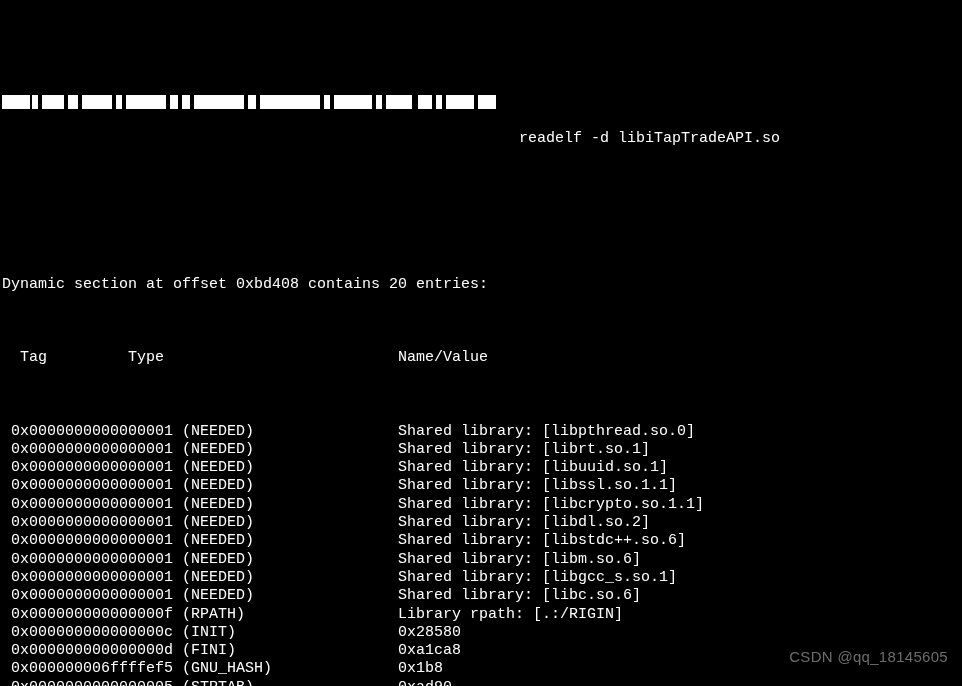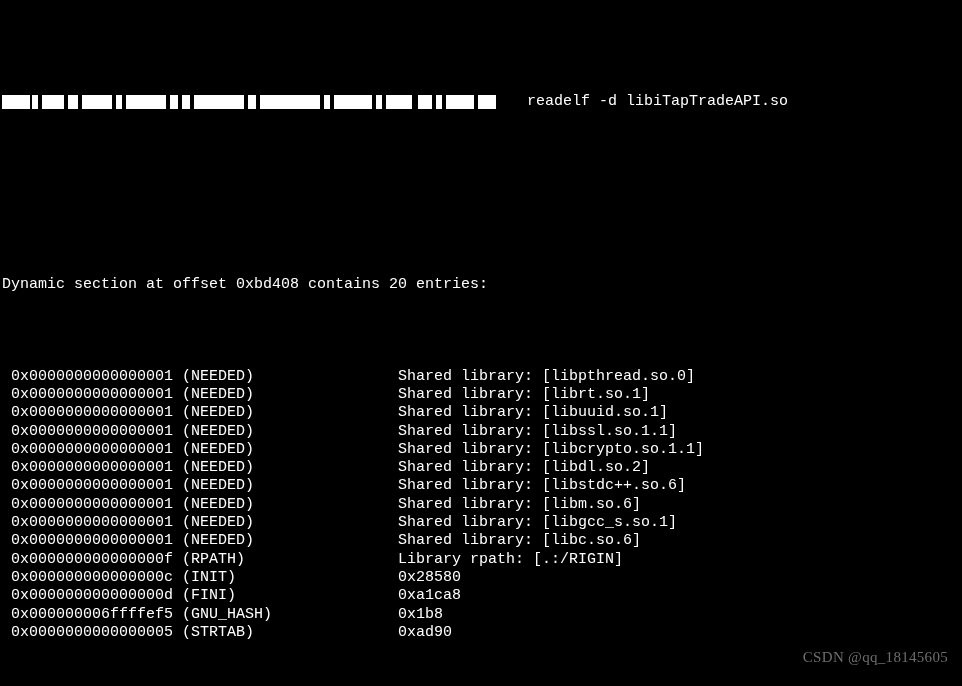--- a/index.html
+++ b/index.html
@@ -18,31 +18,31 @@
     padding: 2px 0 0 2px;
     white-space: pre;
   }
   .redacted {
     display: inline-block;
     vertical-align: text-bottom;
   }
   .redacted svg { display: block; }
   .cmd-line {
     display: flex;
-    align-items: center;
-    gap: 16px;
+    align-items: flex-end;
+    gap: 8px;
   }
   .cmd-text { white-space: pre; }
   .row { white-space: pre; }
   .watermark {
     position: absolute;
     right: 14px;
     bottom: 20px;
     color: #6d6d6d;
-    font-family: Liberation Serif, serif;
+    font-family: Liberation Sans, sans-serif;
     font-size: 15px;
     letter-spacing: 0.3px;
     pointer-events: none;
   }
 </style>
 </head>
 <body>
 
 <div class="terminal">
 
@@ -71,18 +71,19 @@
         <rect x="476" y="2" width="18" height="14" fill="#fff"></rect>
       </svg>
     </span>
     <span class="cmd-text"> readelf -d libiTapTradeAPI.so</span>
   </div>
 
   <div class="row">&nbsp;</div>
 
   <div class="row">Dynamic section at offset 0xbd408 contains 20 entries:</div>
 
+  <div class="row" id="col-header">  Tag         Type                          Name/Value</div>
 
   <div id="rows"><div class="row"> 0x0000000000000001 (NEEDED)                Shared library: [libpthread.so.0]</div><div class="row"> 0x0000000000000001 (NEEDED)                Shared library: [librt.so.1]</div><div class="row"> 0x0000000000000001 (NEEDED)                Shared library: [libuuid.so.1]</div><div class="row"> 0x0000000000000001 (NEEDED)                Shared library: [libssl.so.1.1]</div><div class="row"> 0x0000000000000001 (NEEDED)                Shared library: [libcrypto.so.1.1]</div><div class="row"> 0x0000000000000001 (NEEDED)                Shared library: [libdl.so.2]</div><div class="row"> 0x0000000000000001 (NEEDED)                Shared library: [libstdc++.so.6]</div><div class="row"> 0x0000000000000001 (NEEDED)                Shared library: [libm.so.6]</div><div class="row"> 0x0000000000000001 (NEEDED)                Shared library: [libgcc_s.so.1]</div><div class="row"> 0x0000000000000001 (NEEDED)                Shared library: [libc.so.6]</div><div class="row"> 0x000000000000000f (RPATH)                 Library rpath: [.:/RIGIN]</div><div class="row"> 0x000000000000000c (INIT)                  0x28580</div><div class="row"> 0x000000000000000d (FINI)                  0xa1ca8</div><div class="row"> 0x000000006ffffef5 (GNU_HASH)              0x1b8</div><div class="row"> 0x0000000000000005 (STRTAB)                0xad90</div></div>
 
 </div>
 
 <div class="watermark">CSDN @qq_18145605</div>
 
 </body></html>

